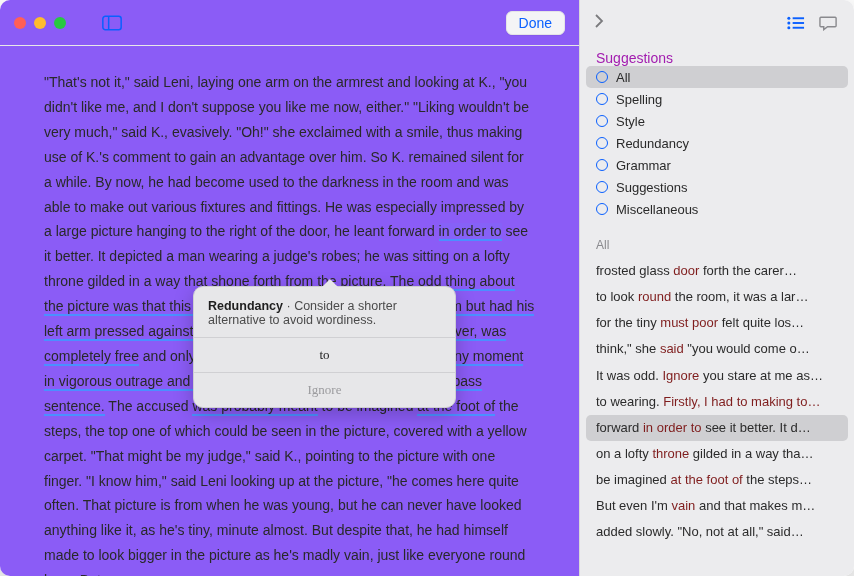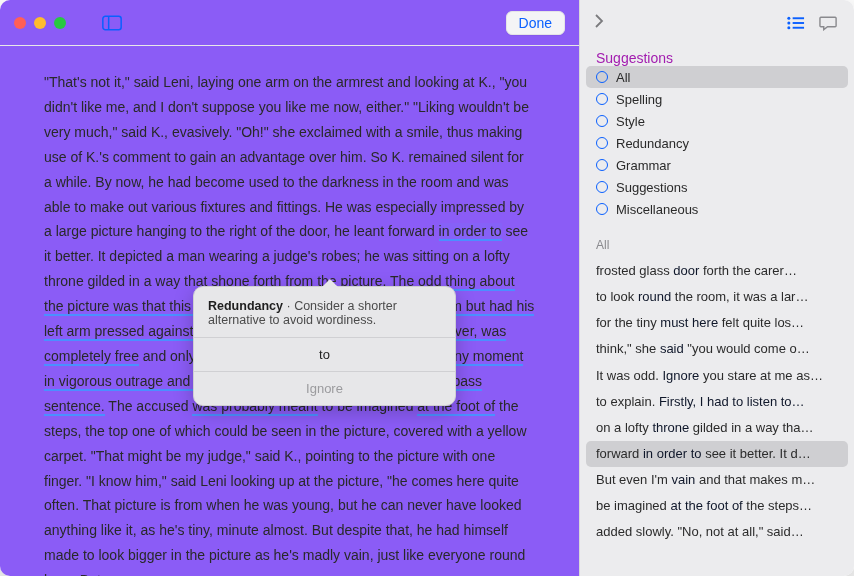--- a/index.html
+++ b/index.html
@@ -95,20 +95,21 @@
   }
   .popover .title{ color:#4b4b4b; }
   .popover .title b{ color:#1e1e1e; font-weight:600;}
   .pop-row{
     border-top:1px solid #d0d0d3;
     text-align:center;
     padding:9px 0;
     font-size:13px;
     color:#222;
     cursor:pointer;
+    font-family:Liberation Serif, serif;
   }
   .pop-row.dim{ color:#9b9b9e; }
   
   .panel {
     flex:1;
     background:#ececee;
     display:flex;
     flex-direction:column;
   }
   .panel-toolbar{
@@ -158,21 +159,21 @@
   .sugg{
     padding:3px 10px;
     border-radius:5px;
     white-space:nowrap;
     overflow:hidden;
     cursor:pointer;
     color:#2b2b2b;
     line-height:1.55;
   }
   .sugg.selected{ background:#cfcfd2; }
-  .sugg .hl{ color:#0f172a; }
+  .sugg .hl{ color:#7f1d1d; }
 </style>
 </head>
 <body>
 
 <div class="window">
 
   <div class="main">
     <div class="toolbar">
       <div class="traffic">
         <div class="dot red"></div>
@@ -256,25 +257,25 @@
         <div class="filter">
           <span class="radio"></span>
           <span>Miscellaneous</span>
         </div>
       </div>
 
     <div class="sug-label">All</div>
     <div class="suggestions" id="suggs">
         <div class="sugg"><span>frosted glass </span><span class="hl">door</span><span> forth the carer…</span></div>
         <div class="sugg"><span>to look </span><span class="hl">round</span><span> the room, it was a lar…</span></div>
-        <div class="sugg"><span>for the tiny </span><span class="hl">must here</span><span> felt quite los…</span></div>
+        <div class="sugg"><span>for the tiny </span><span class="hl">must poor</span><span> felt quite los…</span></div>
         <div class="sugg"><span>think," she </span><span class="hl">said</span><span> "you would come o…</span></div>
         <div class="sugg"><span>It was odd. </span><span class="hl">Ignore</span><span> you stare at me as…</span></div>
-        <div class="sugg"><span>to explain. </span><span class="hl">Firstly, I had to listen to…</span><span></span></div>
+        <div class="sugg"><span>to wearing. </span><span class="hl">Firstly, I had to making to…</span><span></span></div>
+        <div class="sugg selected"><span>forward </span><span class="hl">in order to</span><span> see it better. It d…</span></div>
         <div class="sugg"><span>on a lofty </span><span class="hl">throne</span><span> gilded in a way tha…</span></div>
-        <div class="sugg selected"><span>forward </span><span class="hl">in order to</span><span> see it better. It d…</span></div>
+        <div class="sugg"><span>be imagined </span><span class="hl">at the foot of</span><span> the steps…</span></div>
         <div class="sugg"><span>But even I'm </span><span class="hl">vain</span><span> and that makes m…</span></div>
-        <div class="sugg"><span>be imagined </span><span class="hl">at the foot of</span><span> the steps…</span></div>
         <div class="sugg"><span>added slowly. "No, not at all," said…</span><span class="hl"></span><span></span></div>
       </div>
   </div>
 
 </div>
 
 </body></html>

